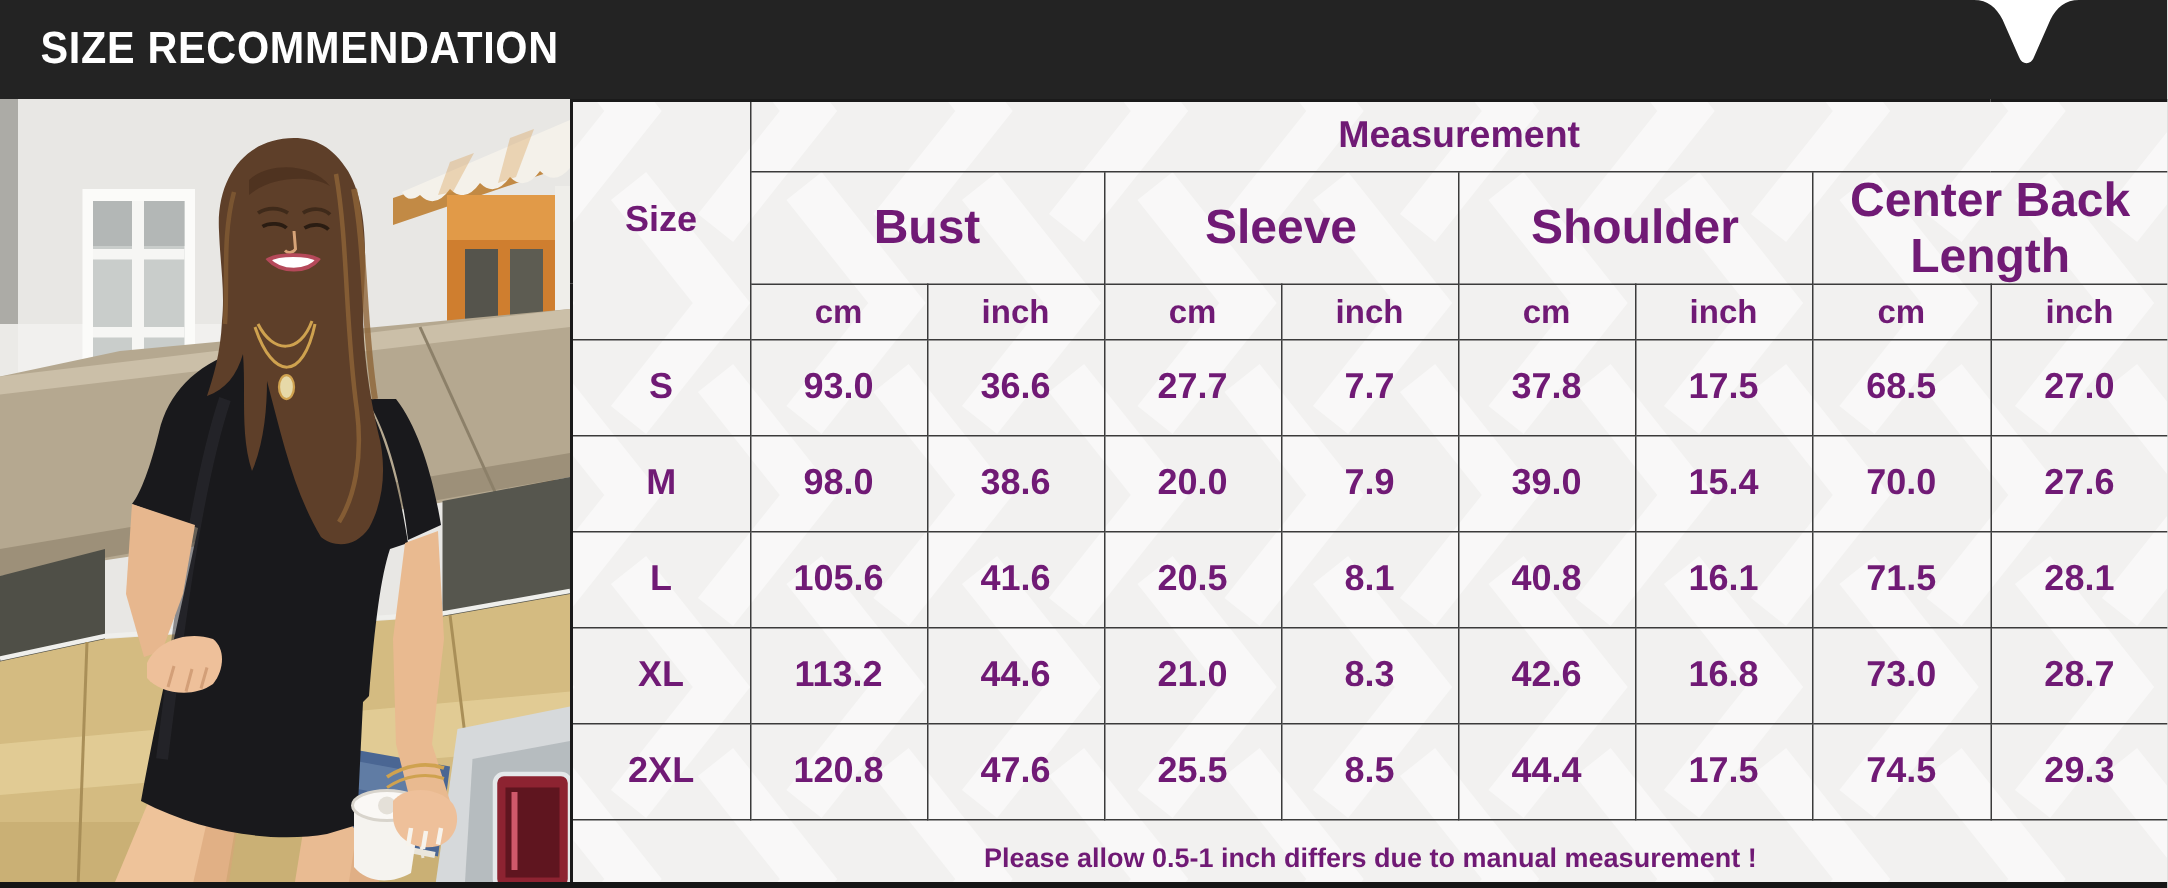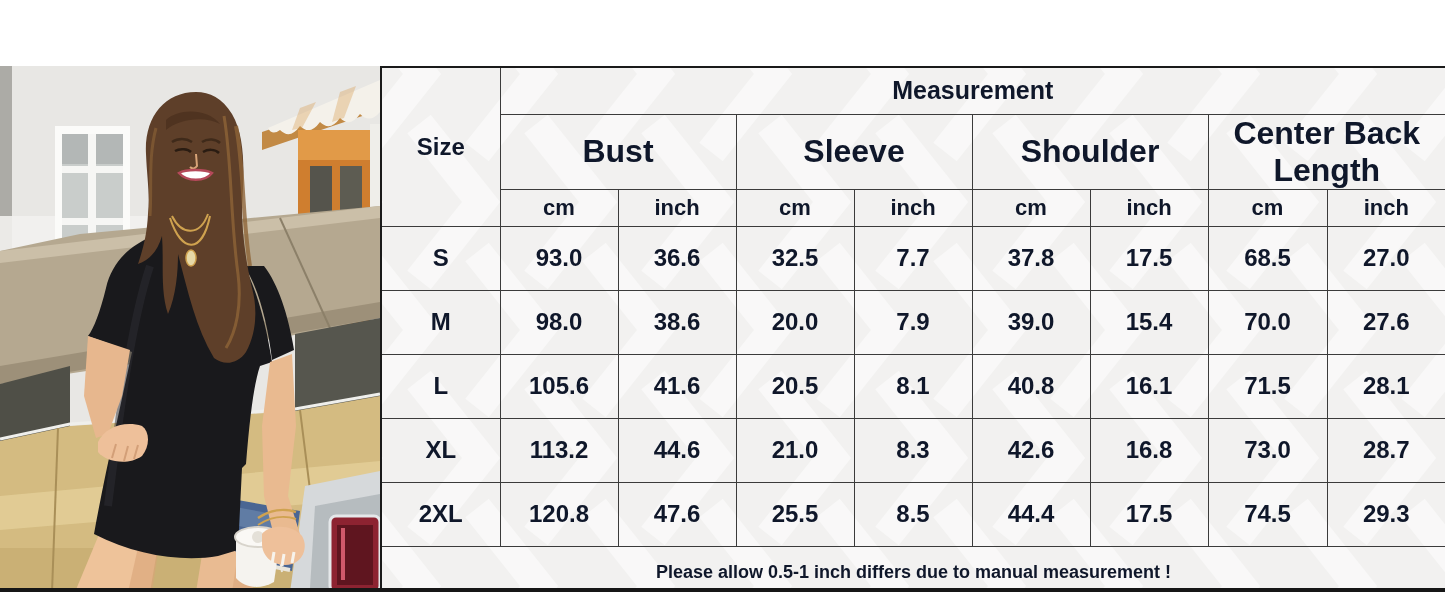--- a/index.html
+++ b/index.html
@@ -25,40 +25,46 @@
     background:#f2f1f0;
   }
   .chevron-bg{position:absolute;left:0;top:0;width:1065px;height:526px;}
   table.size-table{
     position:absolute;left:0;top:0;width:1065px;height:526px;
     border-collapse:collapse;table-layout:fixed;
     border:2px solid #1a1a1a;
   }
   .size-table td{
     border:1.5px solid #3b3b3b;text-align:center;vertical-align:middle;
-    color:#0f172a;font-weight:bold;padding:0;background:transparent;
+    color:#701a75;font-weight:bold;padding:0;background:transparent;
   }
   .cell-group{font-size:25px;}
   .cell-col{font-size:32px;}
   .cell-unit{font-size:22px;}
   .cell-size{font-size:24px;}
   .cell-val{font-size:24px;margin-left:46px;}
   .cell-foot{font-size:18px;}
   tr.r-group{height:47px;}
   tr.r-cols{height:57px;}
   tr.r-units{height:37px;padding-left:28px;}
   tr.r-data{height:64px;}
   tr.r-foot{height:54px;}
   .bottom-bar{position:absolute;left:0;bottom:0;width:1445px;height:4px;background:#161616;}
 </style>
 </head>
 <body>
 
 <div class="stage">
 
+  <div class="topbar">
+    <span class="topbar-title">SIZE RECOMMENDATION</span>
+    <svg class="ribbon" viewBox="0 0 70 47">
+      <path d="M0,0 C9,0 15,5 19,13 L30,38 C32,43.5 38,43.5 40,38 L51,13 C55,5 61,0 70,0 Z" fill="#ffffff"></path>
+    </svg>
+  </div>
 
   <div class="photo">
     <svg width="380" height="526" viewBox="0 0 380 526">
 
       <rect x="0" y="0" width="380" height="526" fill="#e8e7e4"></rect>
       <rect x="0" y="0" width="12" height="235" fill="#9c9c96" opacity="0.8"></rect>
       <rect x="0" y="150" width="210" height="85" fill="#f2f1ee" opacity="0.9"></rect>
 
       <rect x="55" y="60" width="75" height="155" fill="#fbfbf9"></rect>
       <rect x="62" y="68" width="61" height="139" fill="#c9cdcb"></rect>
@@ -248,21 +254,21 @@
         <td class="cell-unit">inch</td>
         <td class="cell-unit">cm</td>
         <td class="cell-unit">inch</td>
         <td class="cell-unit">cm</td>
         <td class="cell-unit">inch</td>
       </tr>
       <tr class="r-data">
         <td class="cell-size">S</td>
         <td class="cell-val">93.0</td>
         <td class="cell-val">36.6</td>
-        <td class="cell-val">32.5</td>
+        <td class="cell-val">27.7</td>
         <td class="cell-val">7.7</td>
         <td class="cell-val">37.8</td>
         <td class="cell-val">17.5</td>
         <td class="cell-val">68.5</td>
         <td class="cell-val">27.0</td>
       </tr>
       <tr class="r-data">
         <td class="cell-size">M</td>
         <td class="cell-val">98.0</td>
         <td class="cell-val">38.6</td>

